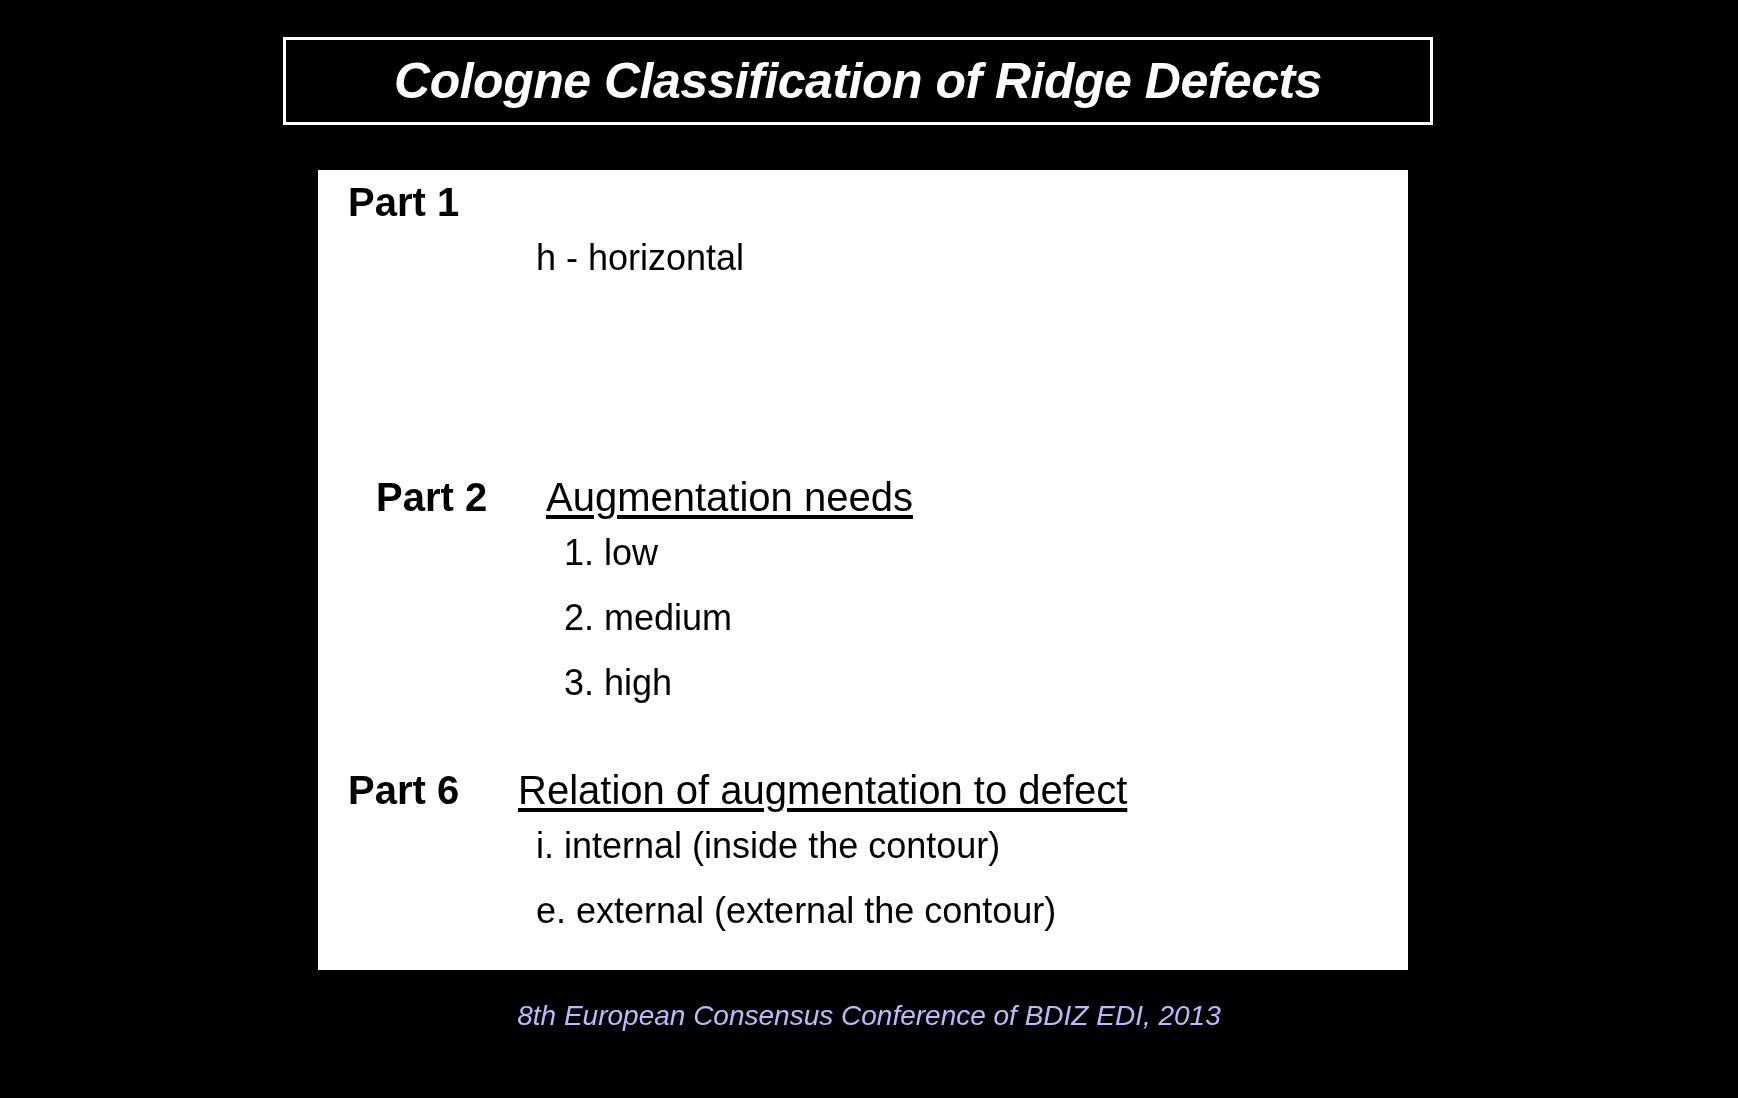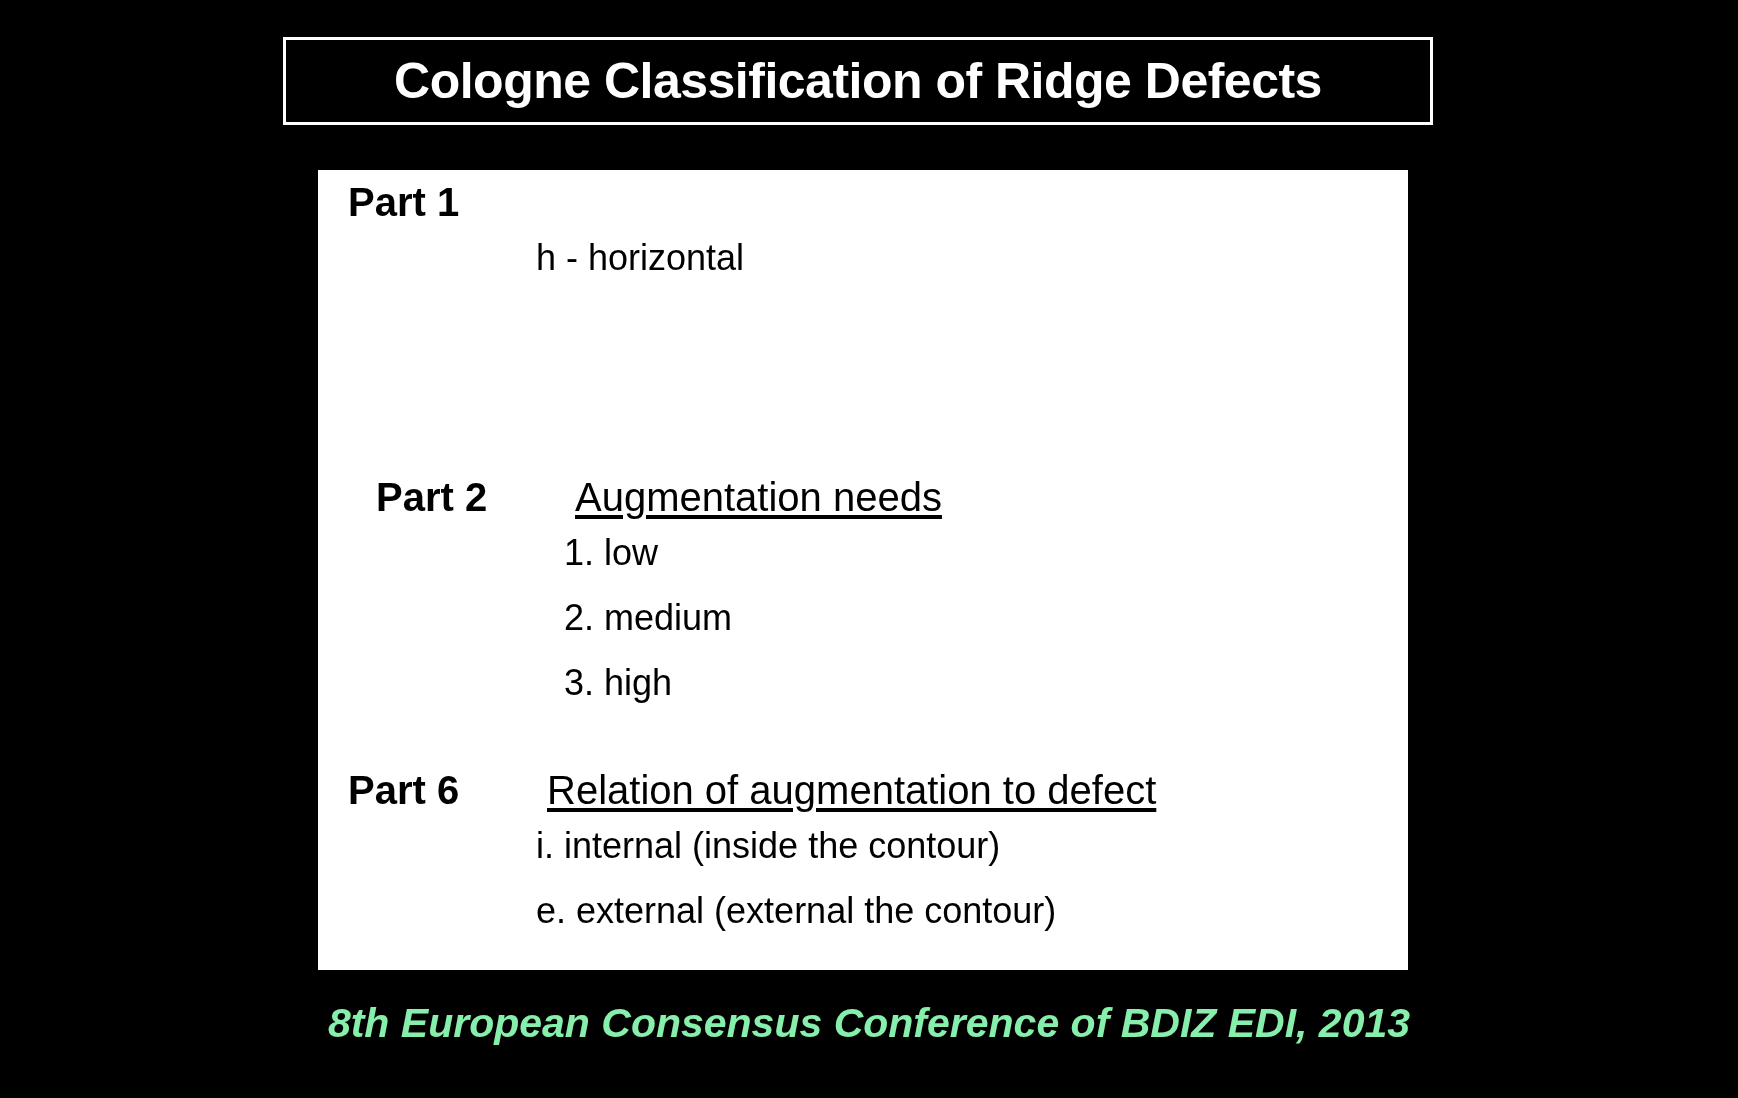--- a/index.html
+++ b/index.html
@@ -25,20 +25,21 @@
     position: absolute;
     left: 283px;
     top: 37px;
     width: 1150px;
     height: 88px;
     border: 3px solid #ffffff;
     box-sizing: border-box;
     display: flex;
     align-items: center;
     justify-content: center;
+    font-style: italic;
   }
   .title-box .inner {
     position: absolute;
     left: 4px;
     top: 4px;
     right: 4px;
     bottom: 4px;
     border: 1px solid #000000;
     box-sizing: border-box;
     pointer-events: none;
@@ -65,21 +66,20 @@
   }
 
   .part {
     position: absolute;
     left: 0;
     width: 100%;
   }
   .part-row {
     display: flex;
     align-items: baseline;
-    gap: 29px;
   }
   .part-label {
     width: 200px;
     padding-left: 30px;
     box-sizing: border-box;
     font-size: 40px;
     font-weight: bold;
     color: #000000;
     flex: 0 0 auto;
   }
@@ -107,23 +107,23 @@
   #part2 { top: 305px; margin-left: 28px; }
   #part3 { top: 598px; }
 
   
   .footer {
     position: absolute;
     left: 0;
     top: 1000px;
     width: 100%;
     text-align: center;
-    color: #86efac;
-    font-size: 41px;
-    font-weight: bold;
+    color: #c4b5fd;
+    font-size: 28px;
+    font-weight: normal;
     font-style: italic;
     white-space: nowrap;
   }
 </style>
 </head>
 <body>
 
 <div class="slide">
 
   <div class="title-box">

